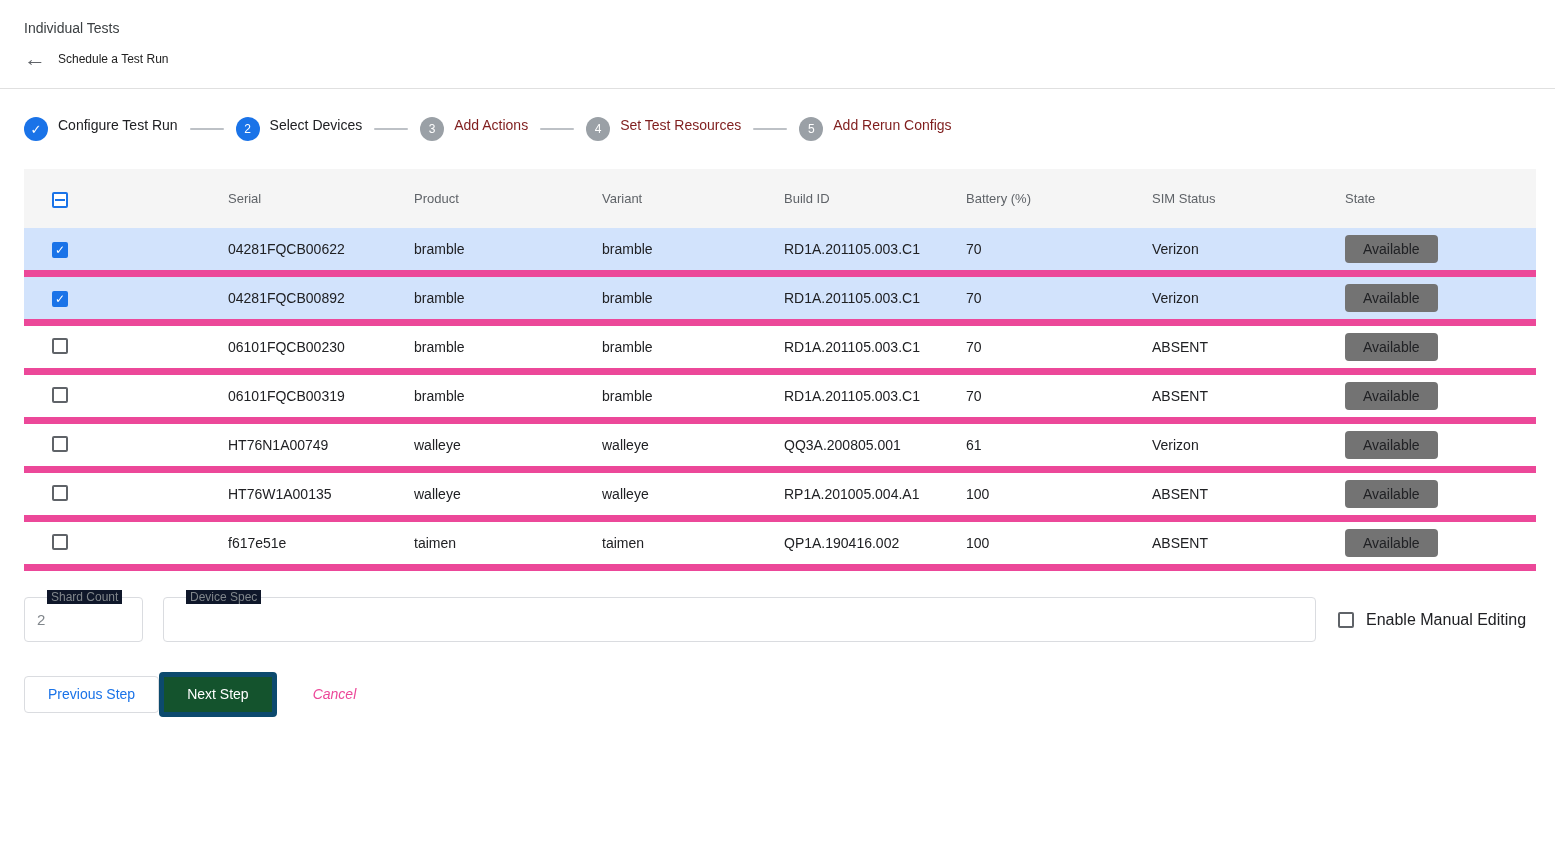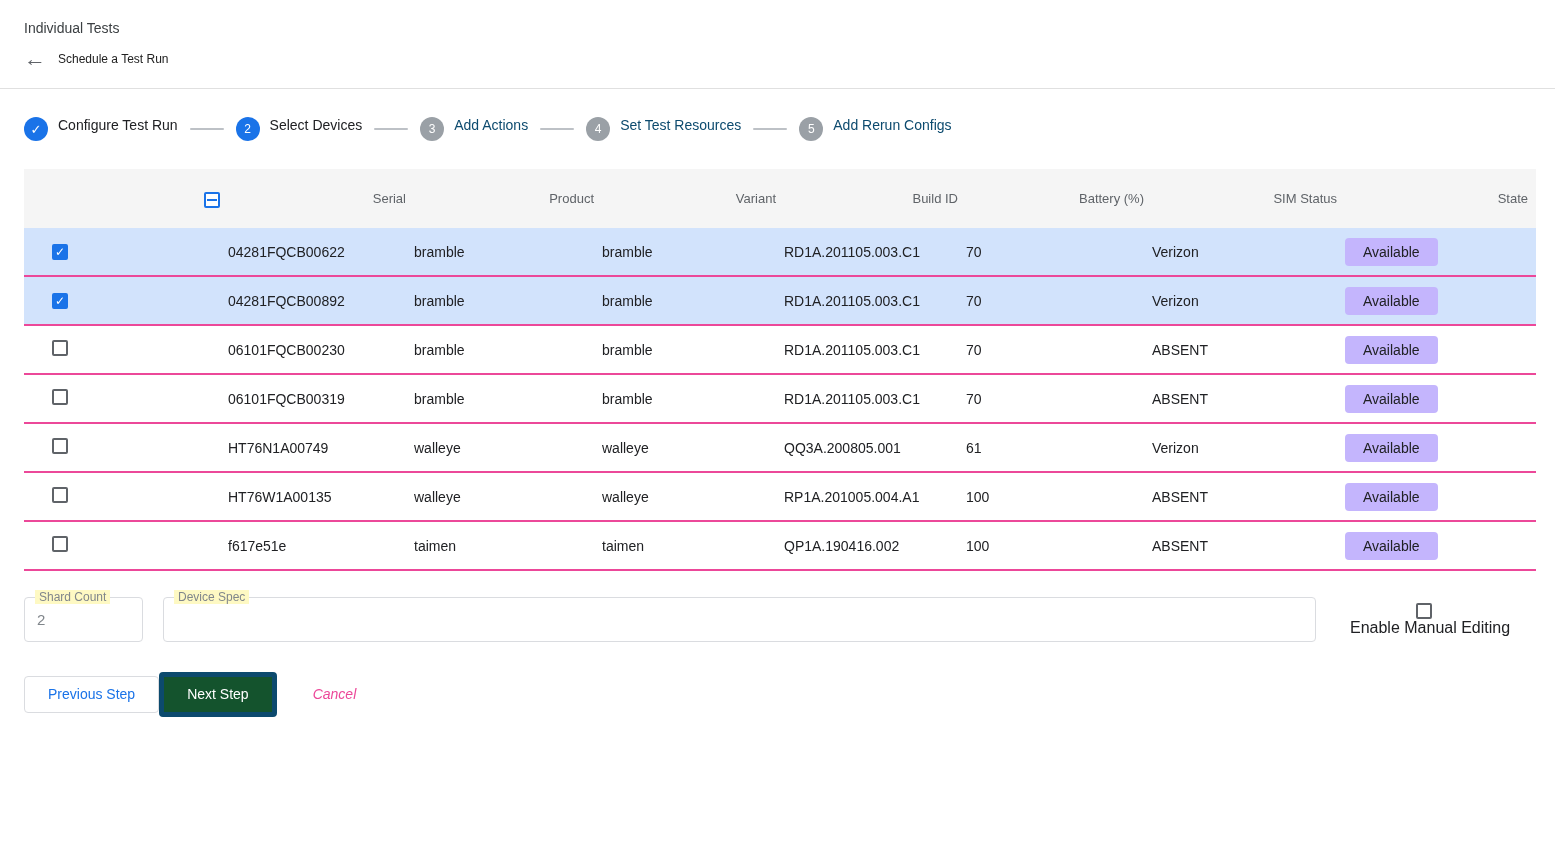--- a/index.html
+++ b/index.html
@@ -28,67 +28,67 @@
   .step-circle {
     width: 24px; height: 24px; border-radius: 50%;
     display: flex; align-items: center; justify-content: center;
     color: #ffffff; font-size: 12px; font-weight: 500; flex: 0 0 auto;
   }
   .step.completed .step-circle, .step.active .step-circle { background: #1a73e8; }
   .step.pending .step-circle { background: #9aa0a6; }
   .step-circle.check::after { content: "✓"; font-size: 13px; font-weight: 700; }
   .step-label { margin-left: 10px; font-size: 14px; }
   .step.completed .step-label, .step.active .step-label { color: #202124; }
-  .step.pending .step-label { color: #0c4a6e; }
+  .step.pending .step-label { color: #7f1d1d; }
   .connector { width: 34px; height: 2px; background: #bdc1c6; margin: 0 12px; border-radius: 1px; }
 
   
   .device-table { margin: 22px 19px 0 24px; }
   .tgrid {
     display: grid;
     grid-template-columns: 204px 186px 188px 182px 182px 186px 193px 1fr;
     align-items: center;
   }
-  .thead { background: #f5f5f5; height: 59px; font-size: 13px; color: #5f6368; text-align: right; }
-  .trow { height: 49px; border-bottom: 2px solid #ec4899; font-size: 14px; background: #ffffff; cursor: pointer; }
+  .thead { background: #f5f5f5; height: 59px; font-size: 13px; color: #5f6368; }
+  .trow { height: 49px; border-bottom: 7px solid #ec4899; font-size: 14px; background: #ffffff; cursor: pointer; }
   .trow.selected { background: #d2e3fc; }
   .cell { padding-right: 8px; white-space: nowrap; overflow: hidden; }
   .cb-cell { padding-left: 28px; }
 
   
   .checkbox {
     width: 16px; height: 16px; border: 2px solid #5f6368; border-radius: 2px;
     display: inline-flex; align-items: center; justify-content: center;
     background: #ffffff; cursor: pointer; position: relative;
   }
   .checkbox.checked { background: #1a73e8; border-color: #1a73e8; }
   .checkbox.checked::after { content: "✓"; color: #ffffff; font-size: 12px; font-weight: 700; line-height: 1; }
   .checkbox.indeterminate { border-color: #1a73e8; }
   .checkbox.indeterminate::after { content: ""; width: 10px; height: 2px; background: #1a73e8; }
 
   
   .badge {
-    display: inline-block; background: #c4b5fd; color: #202124;
+    display: inline-block; background: #737373; color: #202124;
     font-size: 14px; padding: 6px 18px; border-radius: 4px;
   }
 
   
   .fields-row { display: flex; align-items: center; margin: 26px 24px 0 24px; }
   .outlined-field {
     position: relative; border: 1px solid #dadce0; border-radius: 4px;
     height: 45px; display: flex; align-items: center; background: #ffffff;
   }
   .field-label {
-    position: absolute; top: -8px; left: 10px; background: #fef9c3;
+    position: absolute; top: -8px; left: 22px; background: #0f172a;
     font-size: 12px; color: #80868b; padding: 0 4px; line-height: 1.2;
   }
   .field-value { font-size: 15px; color: #80868b; padding: 0 12px; white-space: nowrap; overflow: hidden; }
   .shard-field { width: 119px; flex: 0 0 auto; }
   .spec-field { width: 1153px; margin-left: 20px; flex: 0 0 auto; }
-  .manual-edit { display: flex; align-items: center; margin-left: 22px; cursor: pointer; flex-direction: column; }
+  .manual-edit { display: flex; align-items: center; margin-left: 22px; cursor: pointer; }
   .manual-edit .checkbox { flex: 0 0 auto; }
   .manual-edit-label { font-size: 16px; color: #202124; margin-left: 12px; white-space: nowrap; }
 
   
   .actions-row { display: flex; align-items: center; margin: 30px 24px 0 24px; }
   .btn {
     font-family: inherit; font-size: 14px; font-weight: 500; border-radius: 4px;
     padding: 9px 23px; cursor: pointer; line-height: 1.2;
   }
   .btn-outlined { background: #ffffff; color: #1a73e8; border: 1px solid #dadce0; }

